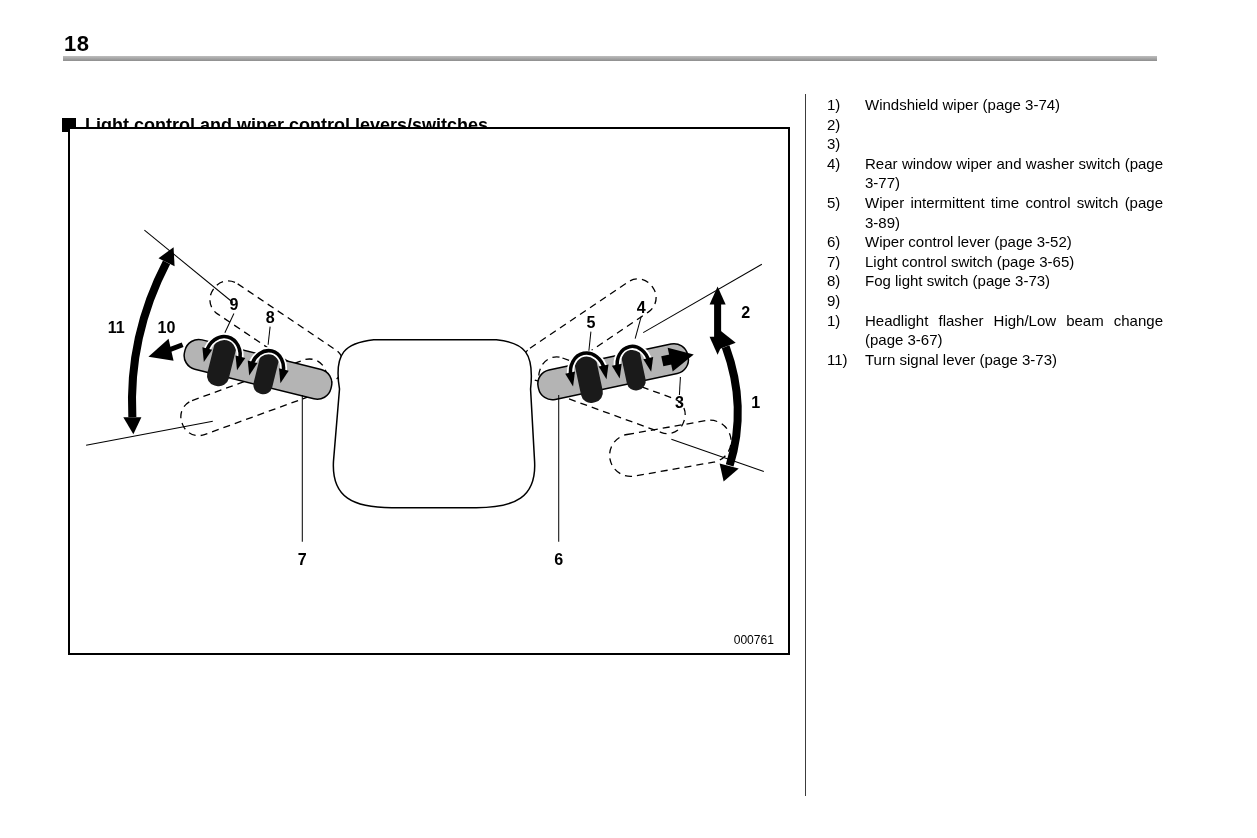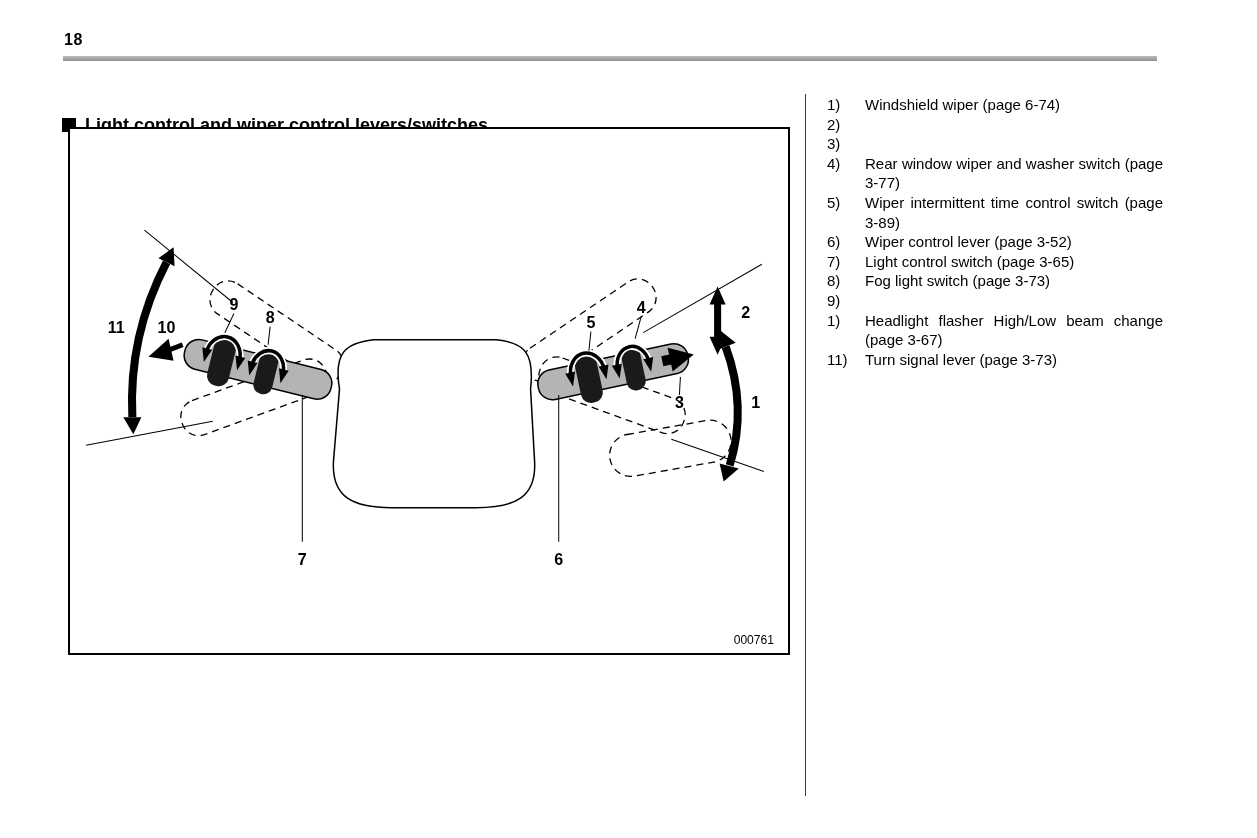--- a/index.html
+++ b/index.html
@@ -3,21 +3,21 @@
 <meta charset="utf-8">
 <style>
   html,body { margin:0; padding:0; }
   body {
     width:1257px; height:838px; position:relative; overflow:hidden;
     background:#ffffff; color:#000;
     font-family:"Liberation Sans", sans-serif;
   }
   .page-number {
     position:absolute; left:64px; top:31px;
-    font-size:16px; font-weight:bold; letter-spacing:0.5px;
+    font-size:22px; font-weight:bold; letter-spacing:0.5px;
   }
   .header-rule {
     position:absolute; left:63px; top:56px; width:1094px; height:5px;
     background:linear-gradient(#bdbdbd, #8e8e8e);
   }
   .section-title {
     position:absolute; left:62px; top:100px;
     display:flex; align-items:center; gap:9px;
     font-size:18px; font-weight:bold;
   }
@@ -155,21 +155,21 @@
 
     <text class="figcode" x="700" y="512" text-anchor="end">000761</text>
   </svg>
 </div>
 
 <div class="divider"></div>
 
 <div class="legend">
   <div class="legend-row">
     <span class="legend-num">1)</span>
-    <span class="legend-text">Windshield wiper (page 6-74)</span>
+    <span class="legend-text">Windshield wiper (page 3-74)</span>
   </div>
   <div class="legend-row">
     <span class="legend-num">2)</span>
   </div>
   <div class="legend-row">
     <span class="legend-num">3)</span>
   </div>
   <div class="legend-row">
     <span class="legend-num">4)</span>
     <span class="legend-text">Rear window wiper and washer switch (page 3-77)</span>

